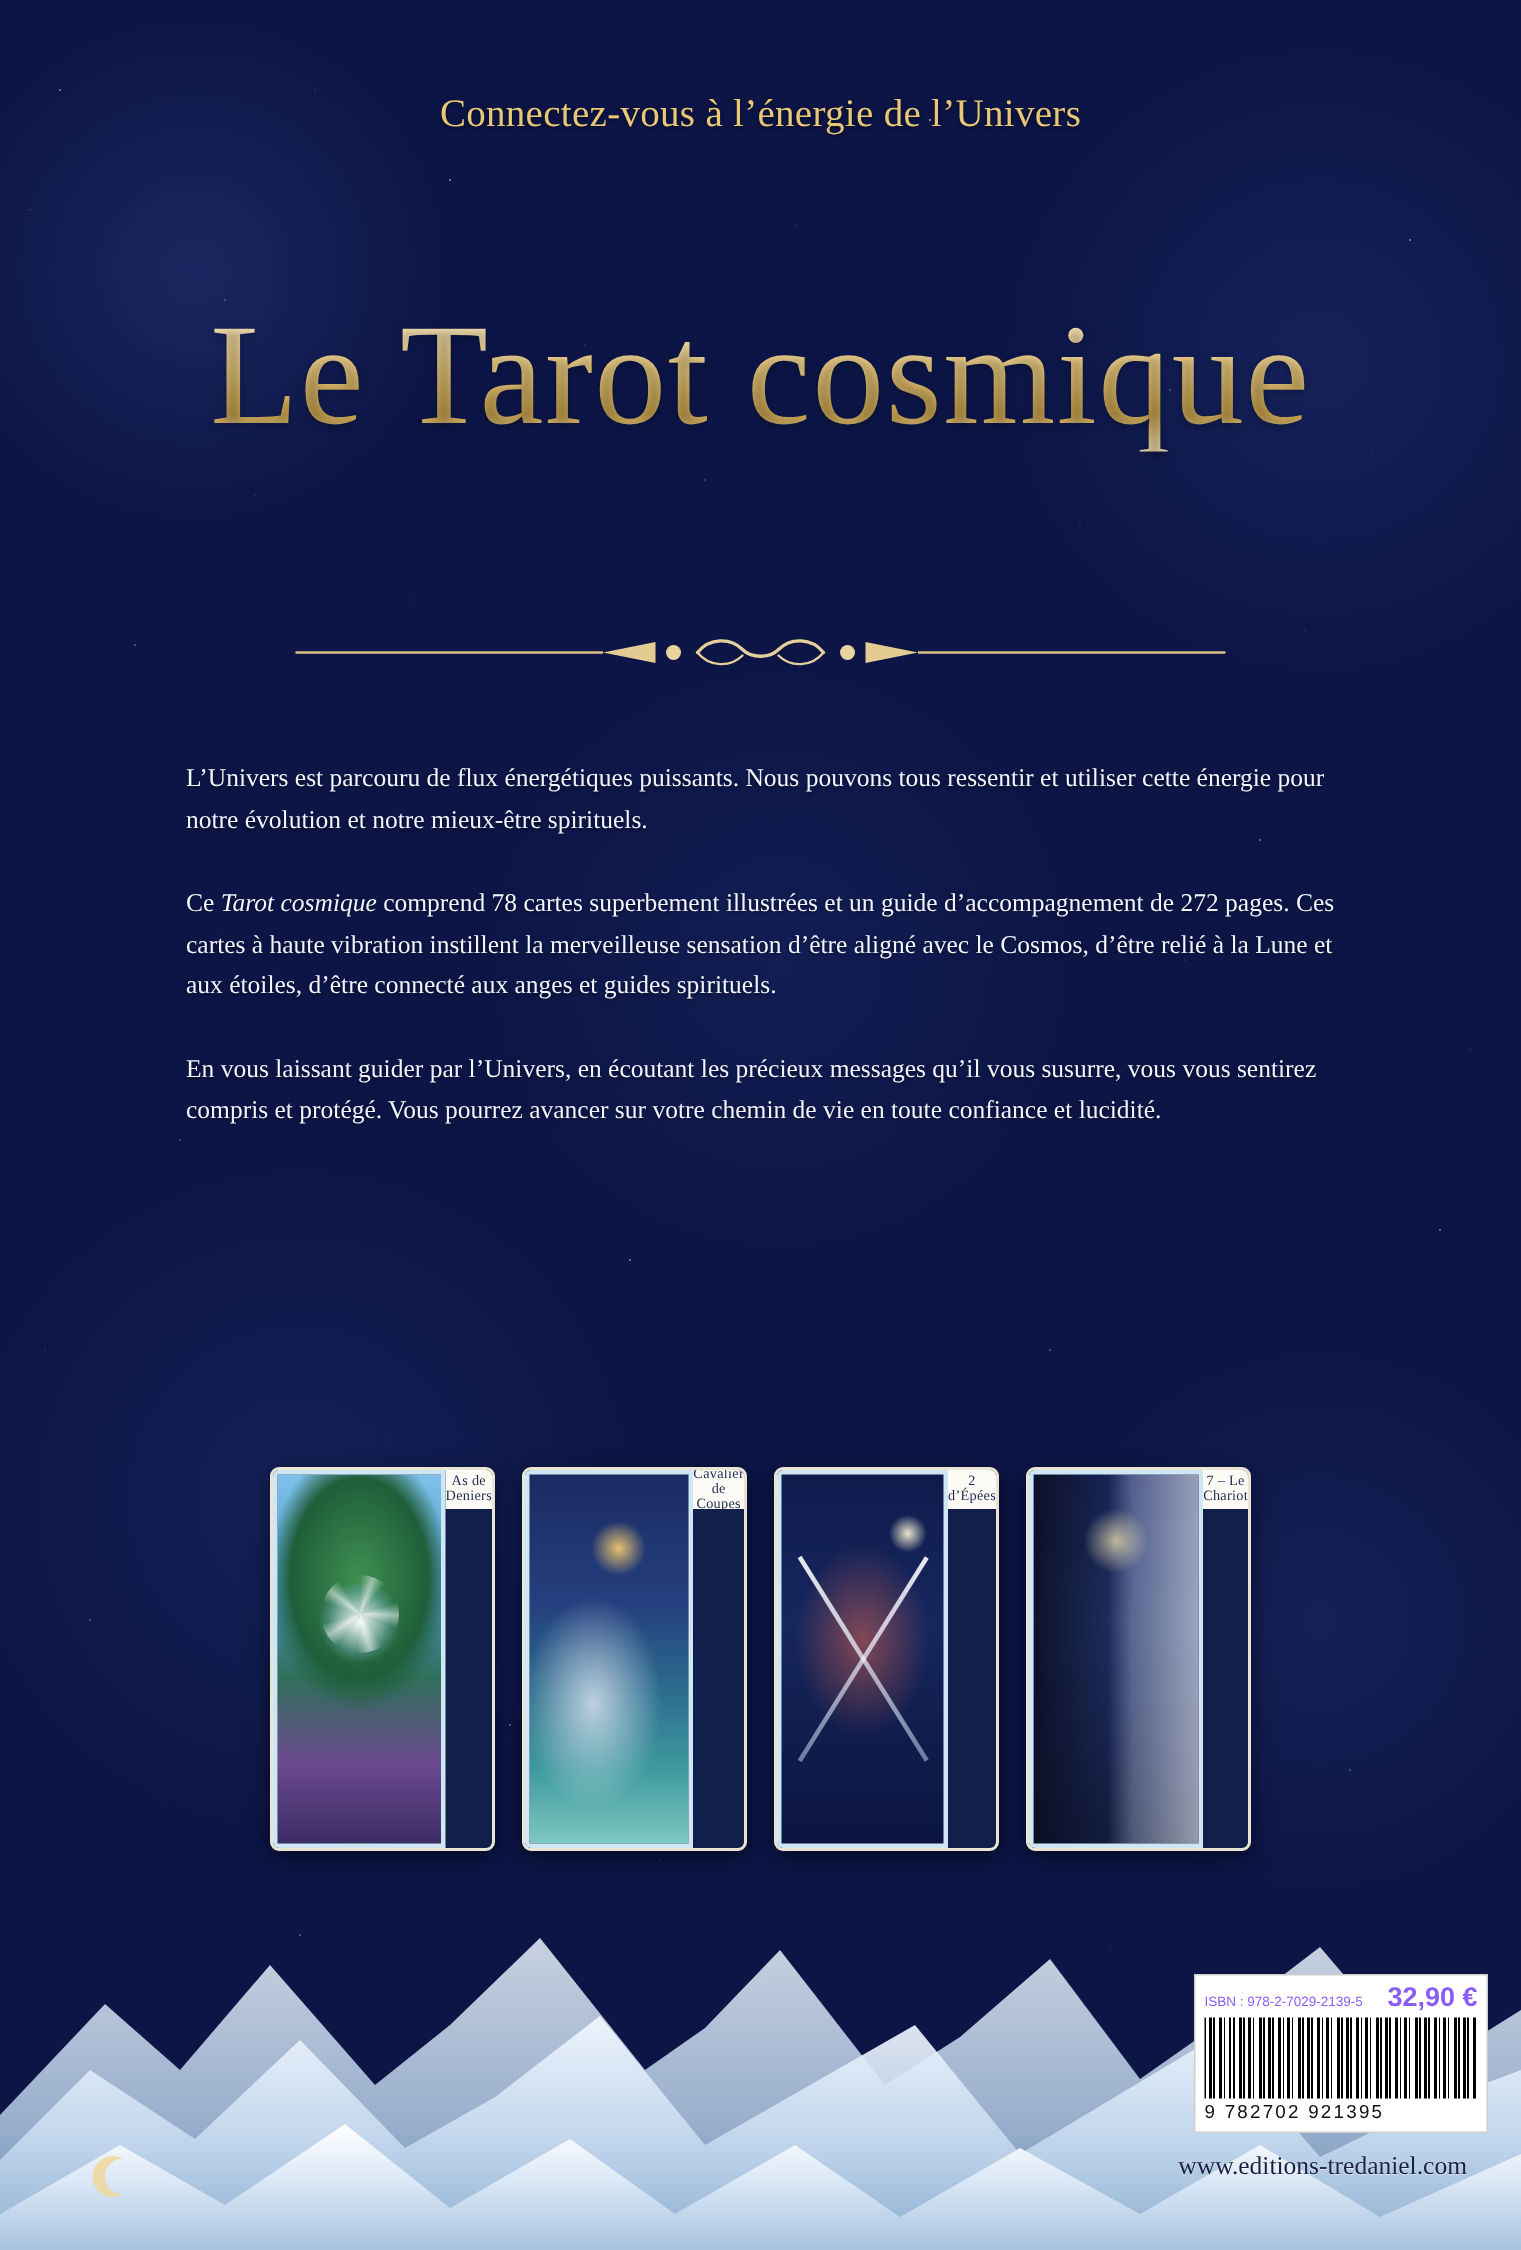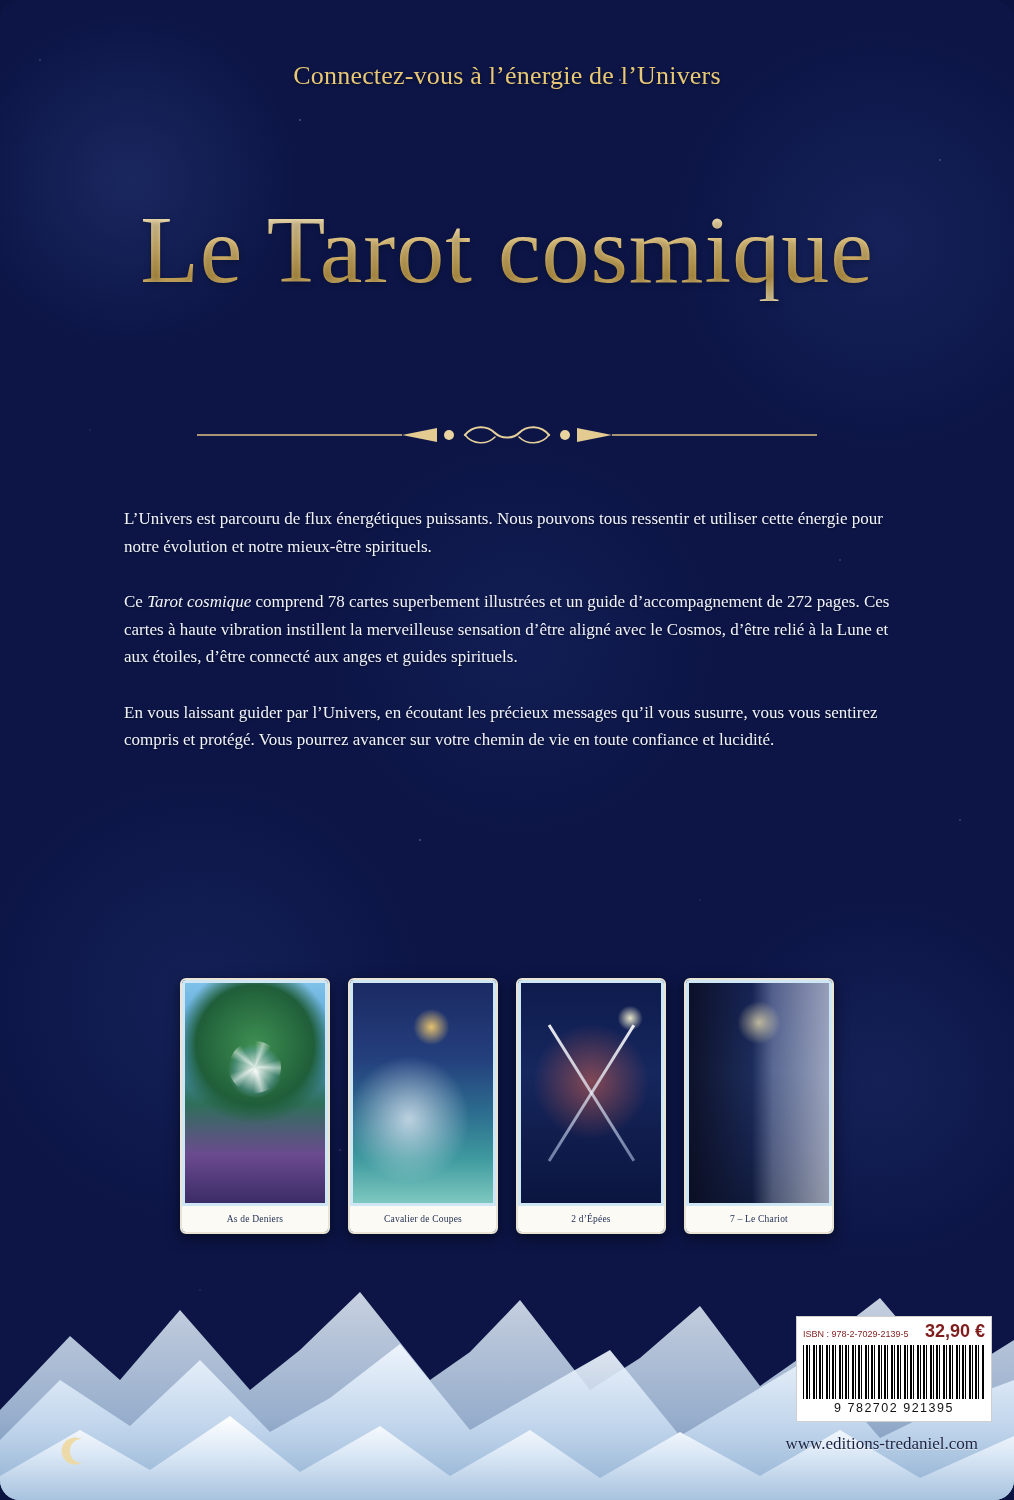--- a/index.html
+++ b/index.html
@@ -18,21 +18,20 @@
     position: relative;
     width: 1014px;
     height: 1500px;
     overflow: hidden;
     background:
       radial-gradient(ellipse 60% 40% at 50% 12%, rgba(60,90,170,0.55) 0%, rgba(20,35,90,0.0) 70%),
       radial-gradient(ellipse 70% 45% at 20% 45%, rgba(40,60,140,0.45) 0%, rgba(18,30,80,0.0) 70%),
       radial-gradient(ellipse 80% 50% at 85% 70%, rgba(35,55,130,0.4) 0%, rgba(15,25,70,0.0) 70%),
       linear-gradient(180deg, #101a4e 0%, #15205a 18%, #101a50 40%, #0d1647 62%, #0a1240 80%, #0a1votes 100%);
     background-color: #0c1546;
-    border-radius: 20px;
   }
 
   
   .stars {
     position: absolute;
     inset: 0;
     pointer-events: none;
   }
   .stars.s1 {
     background-image:
@@ -184,21 +183,21 @@
   .card {
     width: 146px;
     height: 252px;
     border-radius: 6px;
     background: #10204a;
     box-shadow: 0 4px 14px rgba(0,0,0,0.5);
     border: 2px solid #e9e4d4;
     overflow: hidden;
     position: relative;
     display: flex;
-    flex-direction: column;
+    flex-direction: row;
   }
   .card-art {
     flex: 1 1 auto;
     position: relative;
     overflow: hidden;
   }
   .card-caption {
     height: 26px;
     flex: 0 0 26px;
     background: #fbfaf4;
@@ -291,38 +290,38 @@
     background: #ffffff;
     border: 1px solid #cfcfcf;
     padding: 4px 6px 6px 6px;
     box-sizing: border-box;
   }
   .barcode-top {
     display: flex;
     justify-content: space-between;
     align-items: baseline;
     font-family: "Liberation Sans", sans-serif;
-    color: #7f1d1d;
+    color: #8b5cf6;
     margin-bottom: 3px;
   }
   .isbn-text { font-size: 9px; }
   .price-text { font-size: 18px; font-weight: bold; }
   .barcode-bars {
     height: 54px;
     width: 100%;
     background-image: repeating-linear-gradient(
       90deg,
       #000 0px, #000 1px, #fff 1px, #fff 3px,
       #000 3px, #000 5px, #fff 5px, #fff 6px,
       #000 6px, #000 7px, #fff 7px, #fff 10px,
       #000 10px, #000 12px, #fff 12px, #fff 13px
     );
   }
   .barcode-number {
-    text-align: center;
+    text-align: left;
     font-family: "Liberation Sans", sans-serif;
     font-size: 12.5px;
     letter-spacing: 1.5px;
     color: #111;
     margin-top: 2px;
   }
   .website {
     position: absolute;
     right: 36px;
     bottom: 46px;

